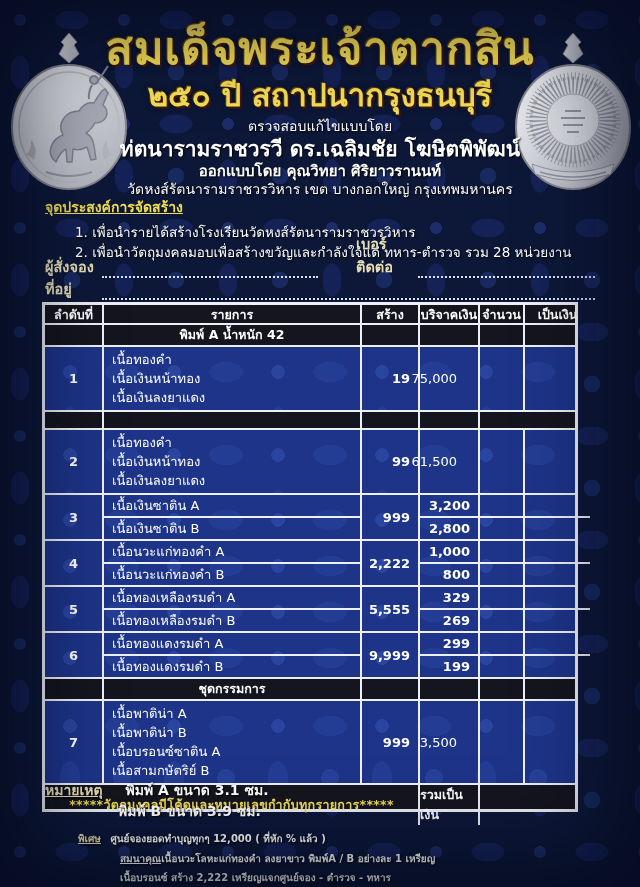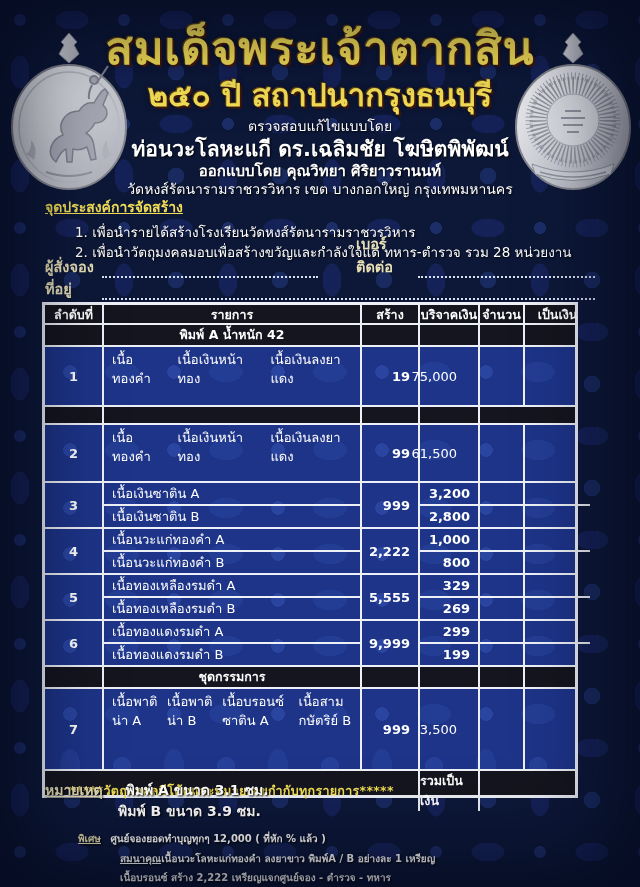--- a/index.html
+++ b/index.html
@@ -57,21 +57,21 @@
   .band{
     background-color:var(--rowblue);
     background-image:
       radial-gradient(circle 12px at 25px 25px, #2a459f 55%, transparent 57%),
       radial-gradient(circle 16px at 77px 77px, #27419a 55%, transparent 57%),
       radial-gradient(ellipse 30px 18px at 77px 25px, #243d94 55%, transparent 57%),
       radial-gradient(ellipse 18px 30px at 25px 77px, #243d94 55%, transparent 57%);
     background-size:104px 104px;
   }
   .cell.no{justify-content:center;font-weight:bold}
-  .cell.lines{flex-direction:row;align-items:stretch;justify-content:space-around;padding:3px 0}
+  .cell.lines{flex-direction:column;align-items:stretch;justify-content:space-around;padding:3px 0}
   .cell.lines .ln{padding-left:8px;line-height:19px}
   .cell.made{justify-content:flex-end;padding-right:8px;font-weight:bold}
   .cell.donate{justify-content:flex-end;padding-right:21px;font-weight:normal}
   .cell.split{flex-direction:column;align-items:stretch;padding:0}
   .subcell{flex:1;display:flex;align-items:center}
   .subcell + .subcell{border-top:2px solid var(--line)}
   .subcell.lab{padding-left:8px}
   .subcell.num{justify-content:flex-end;padding-right:8px;font-weight:bold}
   .h60{min-height:60px}.h58{min-height:58px}.h38{min-height:38px}.h18{min-height:18px}.h82{min-height:82px}
   .tfoot{grid-template-columns:373px 60px 112px;height:26px;background:var(--bar)}
@@ -134,21 +134,21 @@
         <line x1="57" y1="100" x2="69" y2="100"></line>
       </g>
       <path d="M22 132 q41 16 82 0 l-3 10 q-38 13 -76 0 z" fill="#cdd0d8" stroke="#8f919d"></path>
       <path d="M30 140 q33 10 66 0" stroke="#8f919d" stroke-width="1.5" fill="none"></path>
     </svg>
   </div>
 
   <div class="title goldtxt">สมเด็จพระเจ้าตากสิน</div>
   <div class="subtitle goldtxt">๒๕๐ ปี สถาปนากรุงธนบุรี</div>
   <div class="credit1 wshadow">ตรวจสอบแก้ไขแบบโดย</div>
-  <div class="credit2 wshadow">ท่อนวะโลหะแกี ดร.เฉลิมชัย โฆษิตพิพัฒน์</div>
+  <div class="credit2 wshadow">ท่ตนารามราชวรวี ดร.เฉลิมชัย โฆษิตพิพัฒน์</div>
   <div class="credit3 wshadow">ออกแบบโดย คุณวิทยา ศิริยาวรานนท์</div>
   <div class="credit4 wshadow">วัดหงส์รัตนารามราชวรวิหาร เขต บางกอกใหญ่ กรุงเทพมหานคร</div>
 
   <div class="purpose">
     <div class="head">จุดประสงค์การจัดสร้าง</div>
     <div class="item wshadow">1. เพื่อนำรายได้สร้างโรงเรียนวัดหงส์รัตนารามราชวรวิหาร</div>
     <div class="item wshadow">2. เพื่อนำวัตถุมงคลมอบเพื่อสร้างขวัญและกำลังใจแด่ ทหาร-ตำรวจ รวม 28 หน่วยงาน</div>
   </div>
 
   <div class="form">

